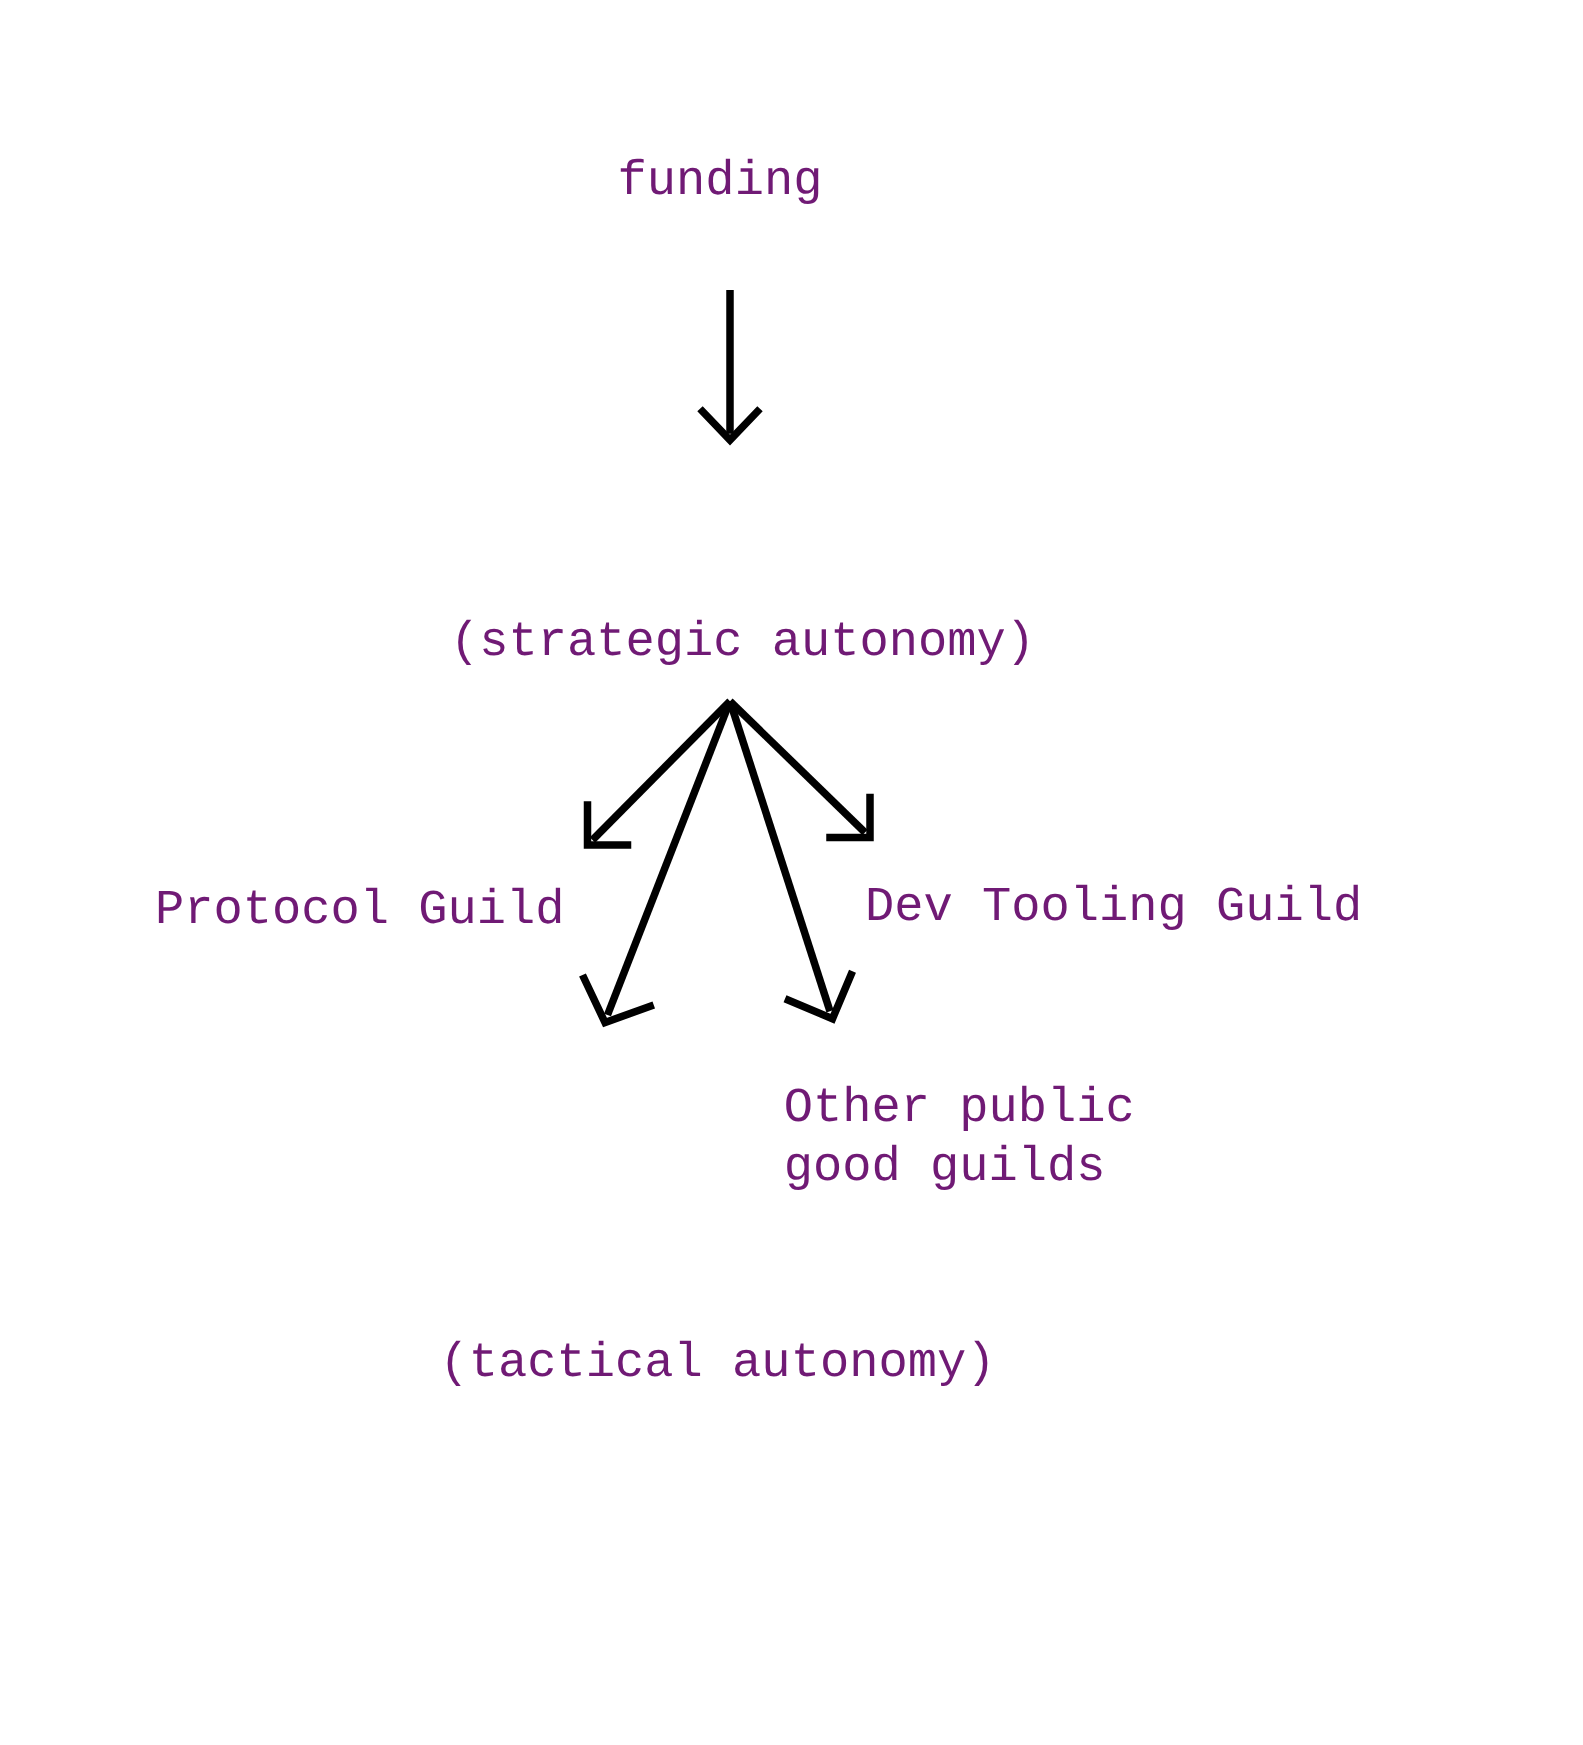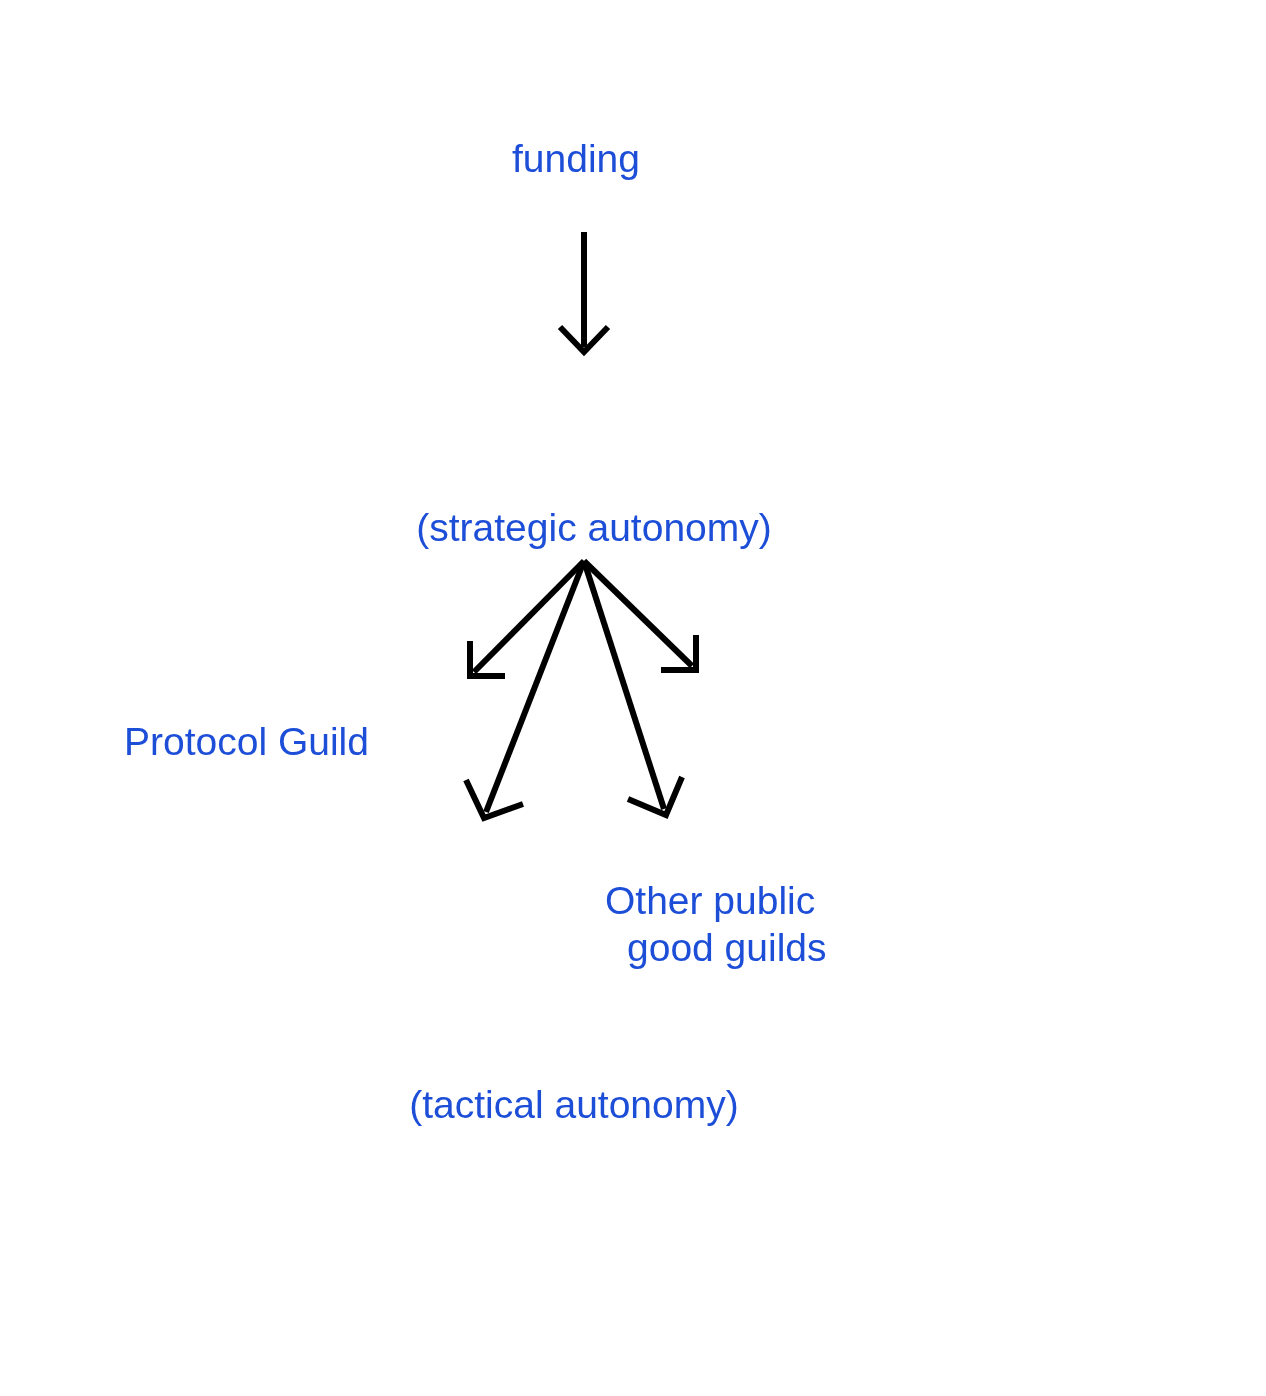--- a/index.html
+++ b/index.html
@@ -12,27 +12,26 @@
     position: relative;
     width: 1266px;
     height: 1396px;
     background: #ffffff;
     overflow: hidden;
     font-family: "DejaVu Sans Mono", "Liberation Mono", monospace;
     color: #000000;
   }
   .node-label {
     position: absolute;
-    font-family: Liberation Sans, sans-serif;
+    font-family: Liberation Mono, monospace;
     font-size: 39px;
     line-height: 47px;
-    color: #1d4ed8;
+    color: #701a75;
     white-space: pre;
     letter-spacing: 0;
-    margin-top: 13px;
   }
   .centered {
     text-align: center;
     transform: translateX(-50%);
   }
   .left-aligned {
     text-align: left;
   }
   #edges {
     position: absolute;
@@ -89,21 +88,22 @@
     </g>
   </svg>
 
   <div class="node-label centered" style="left:576px; top:122px;">funding</div>
 
 
   <div class="node-label centered" style="left:594px; top:491px;">(strategic autonomy)</div>
 
   <div class="node-label left-aligned" style="left:124px; top:705px;">Protocol Guild</div>
 
+  <div class="node-label left-aligned" style="left:692px; top:703px;">Dev Tooling Guild</div>
 
 
-  <div class="node-label left-aligned" style="left:605px; top:864px;">Other public</div>
+  <div class="node-label left-aligned" style="left:627px; top:864px;">Other public</div>
 
   <div class="node-label left-aligned" style="left:627px; top:911px;">good guilds</div>
 
   <div class="node-label centered" style="left:574px; top:1068px;">(tactical autonomy)</div>
 
 </div>
 
 </body></html>

